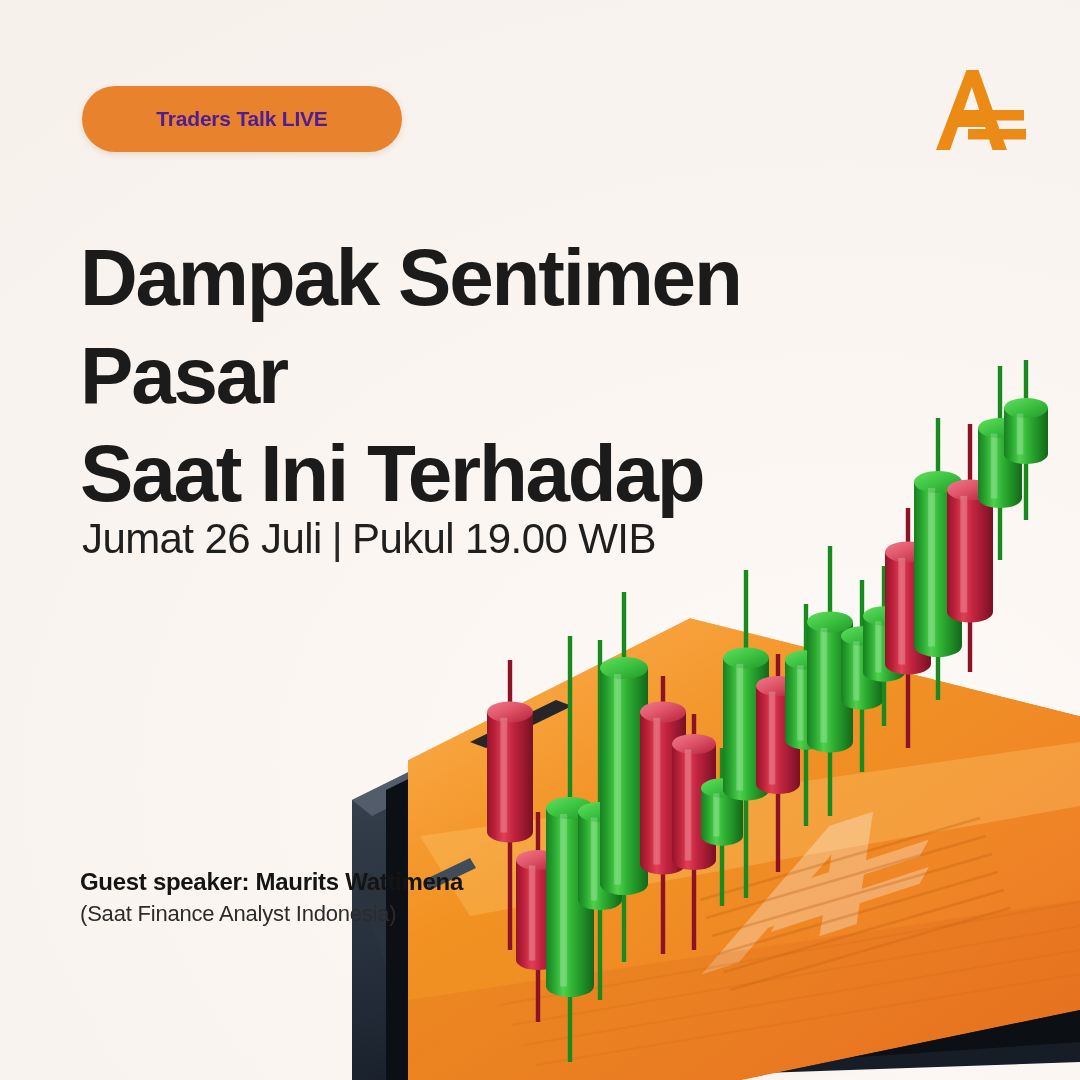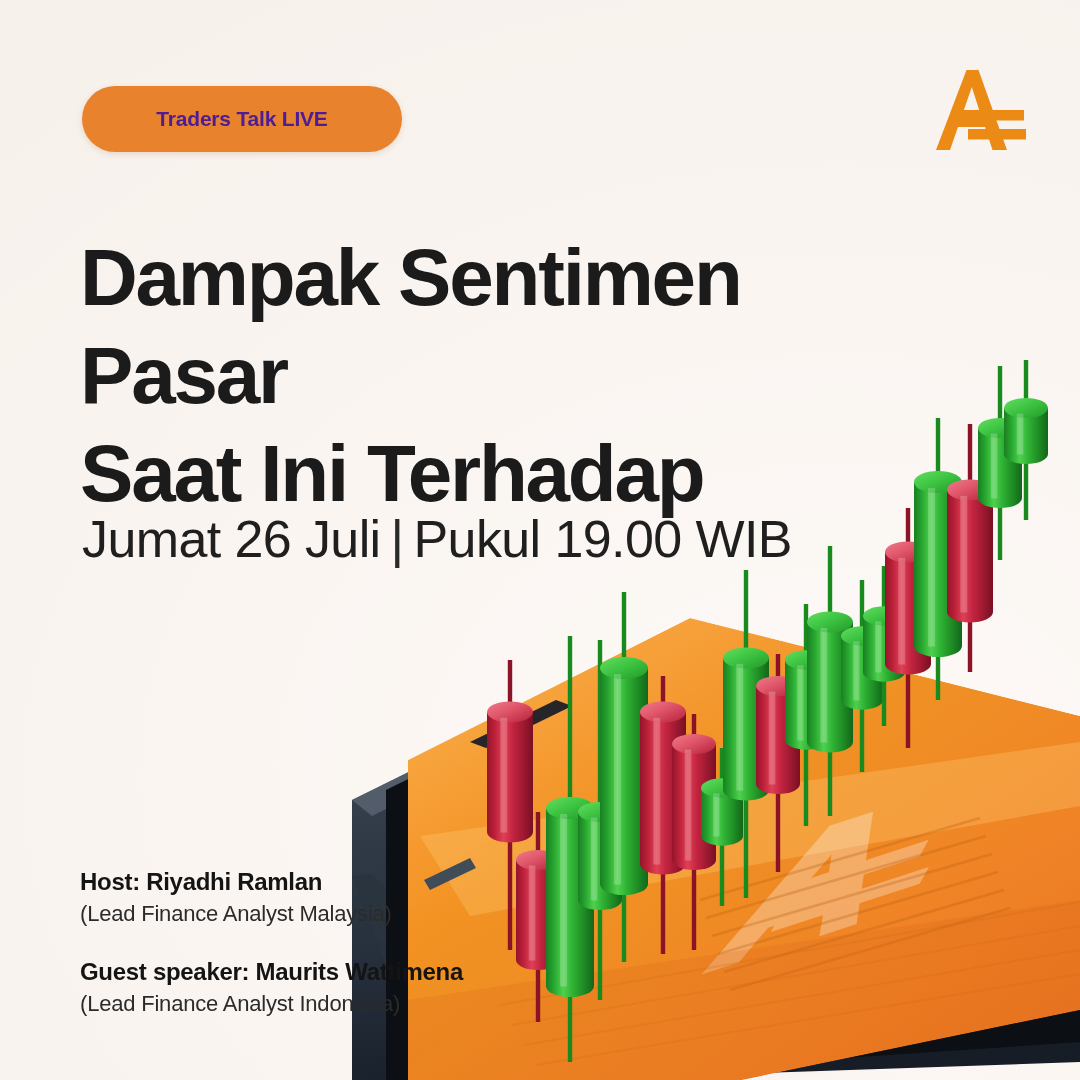--- a/index.html
+++ b/index.html
@@ -63,21 +63,21 @@
     line-height:98px;
     font-weight:bold;
     letter-spacing:-2.2px;
     white-space:nowrap;
   }
 
   
   #dateline{
     position:absolute;left:82px;top:513px;
     color:#1f1f1f;
-    font-size:52px;
+    font-size:42px;
     line-height:52px;
     letter-spacing:-0.6px;
     font-weight:400;
     white-space:nowrap;
   }
   #dateline .sep{
     display:inline-block;
     padding:0 10px;
     color:#2a2a2a;
     font-weight:300;
@@ -415,22 +415,18 @@
     <span class="ln">Pasar</span>
     <span class="ln">Saat Ini Terhadap</span>
   </div>
 
   <div id="dateline">
     <span>Jumat 26 Juli</span><span class="sep">|</span><span>Pukul 19.00 WIB</span>
   </div>
 
   <div id="credits">
     <div class="cred-block">
-      <div class="cred-name">Host: Riyadhi Ramlan</div>
-      <div class="cred-role">(Lead Finance Analyst Malaysia)</div>
-    </div>
-    <div class="cred-block">
       <div class="cred-name">Guest speaker: Maurits Wattimena</div>
-      <div class="cred-role">(Lead Finance Analyst Indonesia)</div>
+      <div class="cred-role">(Saat Finance Analyst Indonesia)</div>
     </div>
   </div>
 
 </div>
 
 </body></html>

